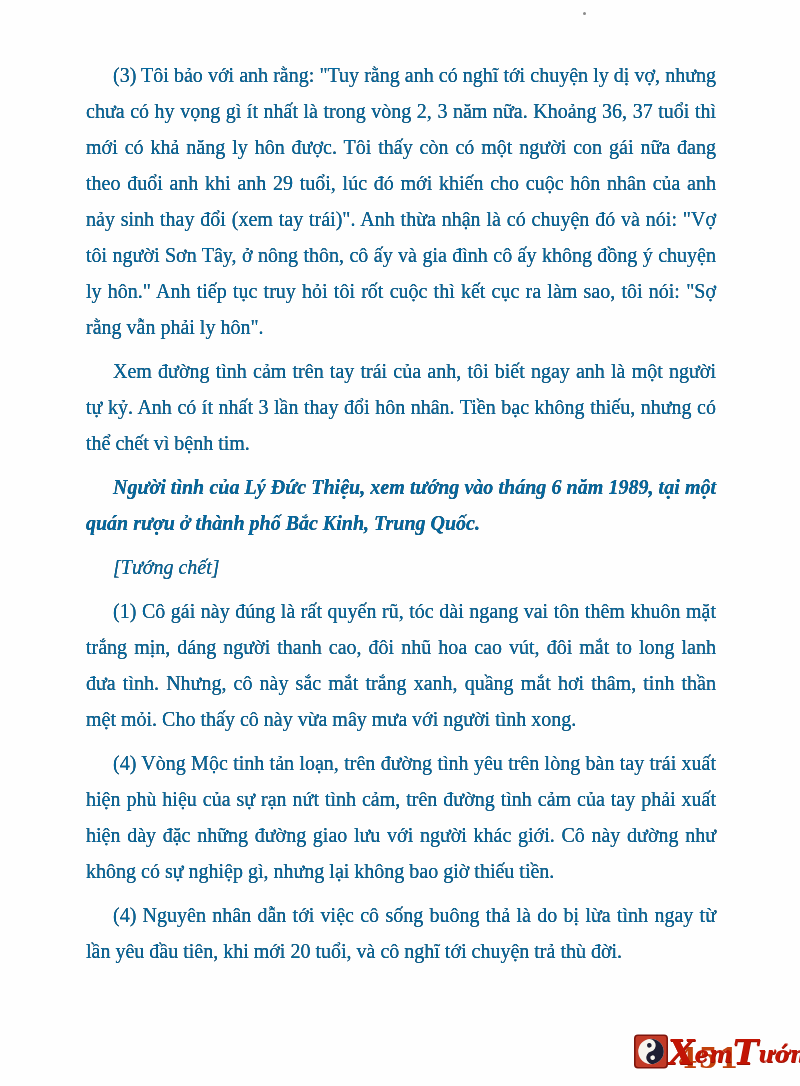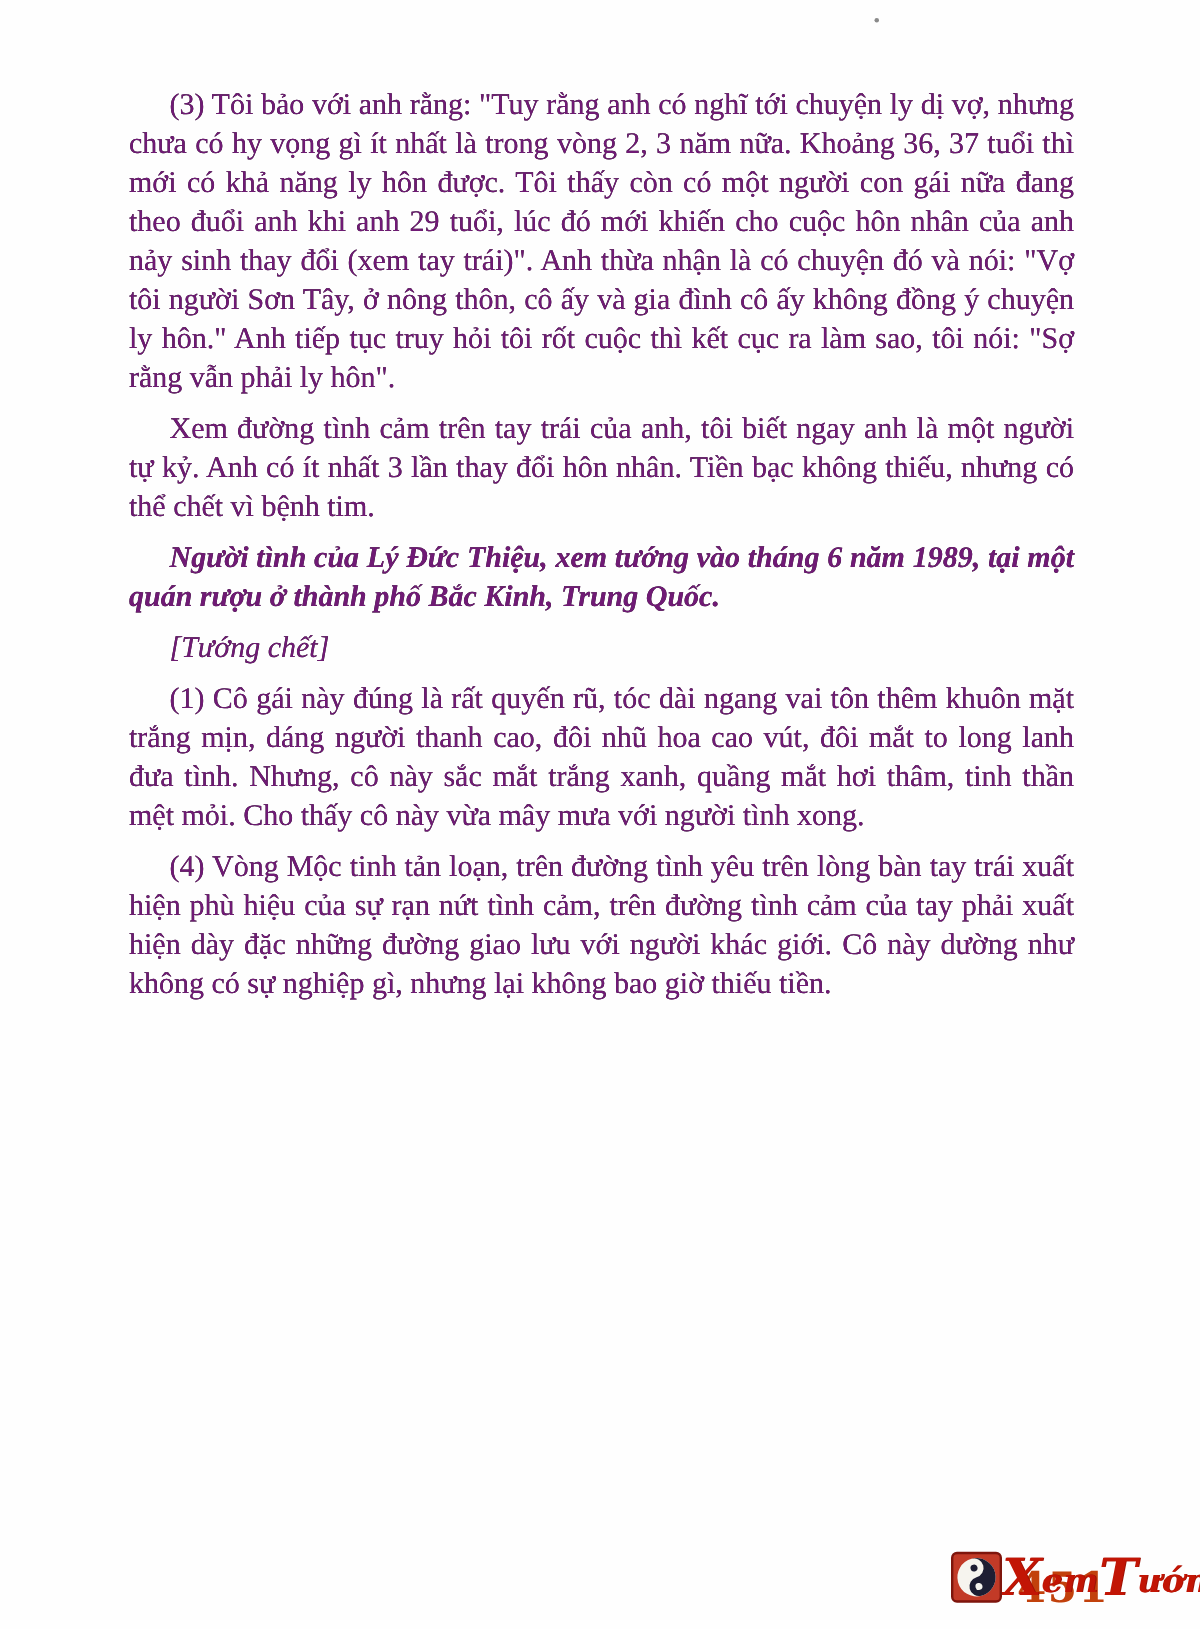--- a/index.html
+++ b/index.html
@@ -22,23 +22,23 @@
     width: 3px;
     height: 3px;
     border-radius: 50%;
     background: #8a8a8a;
   }
   .text-block {
     position: absolute;
     left: 86px;
     top: 57px;
     width: 630px;
-    color: #701a75;
+    color: #0369a1;
     font-size: 20px;
-    line-height: 26px;
+    line-height: 36px;
     text-align: justify;
     text-shadow: 0 0 0.4px #1d1d1d;
   }
   .text-block p {
     margin: 0 0 8px 0;
     text-indent: 27px;
   }
   .text-block p.heading {
     font-weight: bold;
     font-style: italic;
@@ -103,20 +103,21 @@
 
   <div class="speck"></div>
 
   <main class="text-block">
     <p>(3) Tôi bảo với anh rằng: "Tuy rằng anh có nghĩ tới chuyện ly dị vợ, nhưng chưa có hy vọng gì ít nhất là trong vòng 2, 3 năm nữa. Khoảng 36, 37 tuổi thì mới có khả năng ly hôn được. Tôi thấy còn có một người con gái nữa đang theo đuổi anh khi anh 29 tuổi, lúc đó mới khiến cho cuộc hôn nhân của anh nảy sinh thay đổi (xem tay trái)". Anh thừa nhận là có chuyện đó và nói: "Vợ tôi người Sơn Tây, ở nông thôn, cô ấy và gia đình cô ấy không đồng ý chuyện ly hôn." Anh tiếp tục truy hỏi tôi rốt cuộc thì kết cục ra làm sao, tôi nói: "Sợ rằng vẫn phải ly hôn".</p>
     <p>Xem đường tình cảm trên tay trái của anh, tôi biết ngay anh là một người tự kỷ. Anh có ít nhất 3 lần thay đổi hôn nhân. Tiền bạc không thiếu, nhưng có thể chết vì bệnh tim.</p>
     <p class="heading">Người tình của Lý Đức Thiệu, xem tướng vào tháng 6 năm 1989, tại một quán rượu ở thành phố Bắc Kinh, Trung Quốc.</p>
     <p class="bracket">[Tướng chết]</p>
     <p>(1) Cô gái này đúng là rất quyến rũ, tóc dài ngang vai tôn thêm khuôn mặt trắng mịn, dáng người thanh cao, đôi nhũ hoa cao vút, đôi mắt to long lanh đưa tình. Nhưng, cô này sắc mắt trắng xanh, quầng mắt hơi thâm, tinh thần mệt mỏi. Cho thấy cô này vừa mây mưa với người tình xong.</p>
     <p>(4) Vòng Mộc tinh tản loạn, trên đường tình yêu trên lòng bàn tay trái xuất hiện phù hiệu của sự rạn nứt tình cảm, trên đường tình cảm của tay phải xuất hiện dày đặc những đường giao lưu với người khác giới. Cô này dường như không có sự nghiệp gì, nhưng lại không bao giờ thiếu tiền.</p>
+    <p>(4) Nguyên nhân dẫn tới việc cô sống buông thả là do bị lừa tình ngay từ lần yêu đầu tiên, khi mới 20 tuổi, và cô nghĩ tới chuyện trả thù đời.</p>
   </main>
 
   <div class="watermark">
     <span class="wm-page-number">451</span>
     <span class="wm-logo">
       <svg viewBox="0 0 64 64" width="34" height="35" aria-hidden="true">
         <rect x="1.5" y="1.5" width="61" height="61" rx="6" fill="#c23a27" stroke="#7e150c" stroke-width="3"></rect>
         <g transform="rotate(-15 32 32)">
           <circle cx="32" cy="32" r="24" fill="#f6f4ee"></circle>
           <path d="M32 8 A24 24 0 0 1 32 56 A12 12 0 0 1 32 32 A12 12 0 0 0 32 8 Z" fill="#1e1e33"></path>

